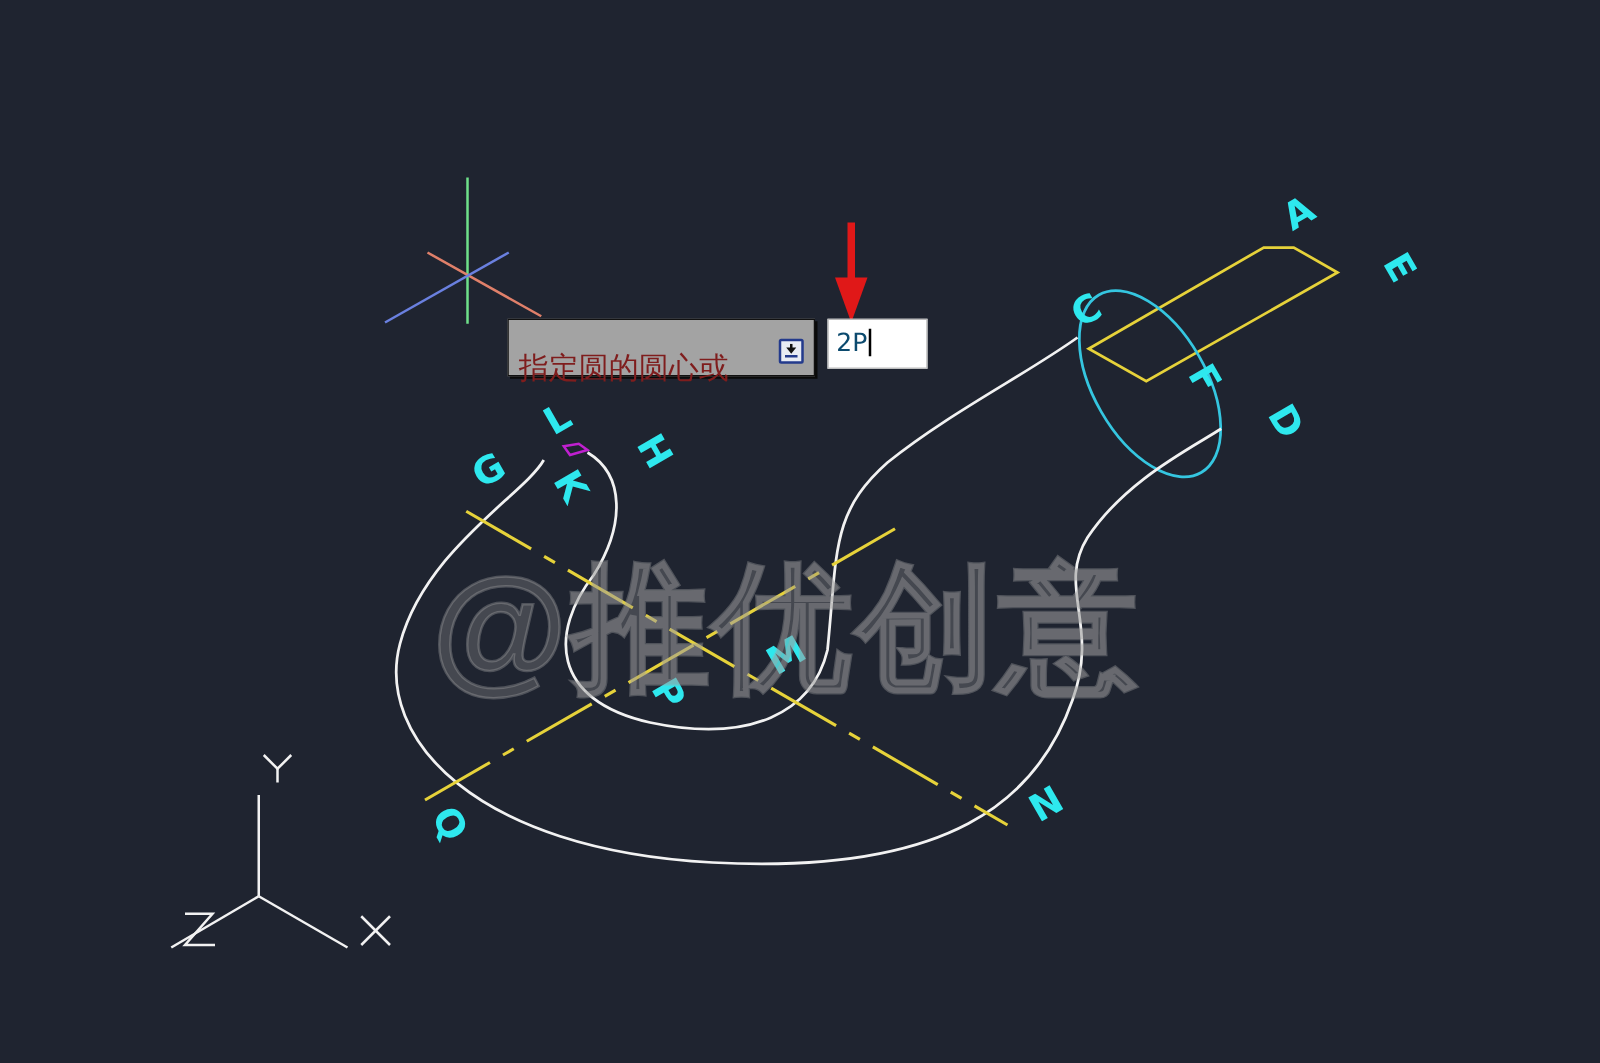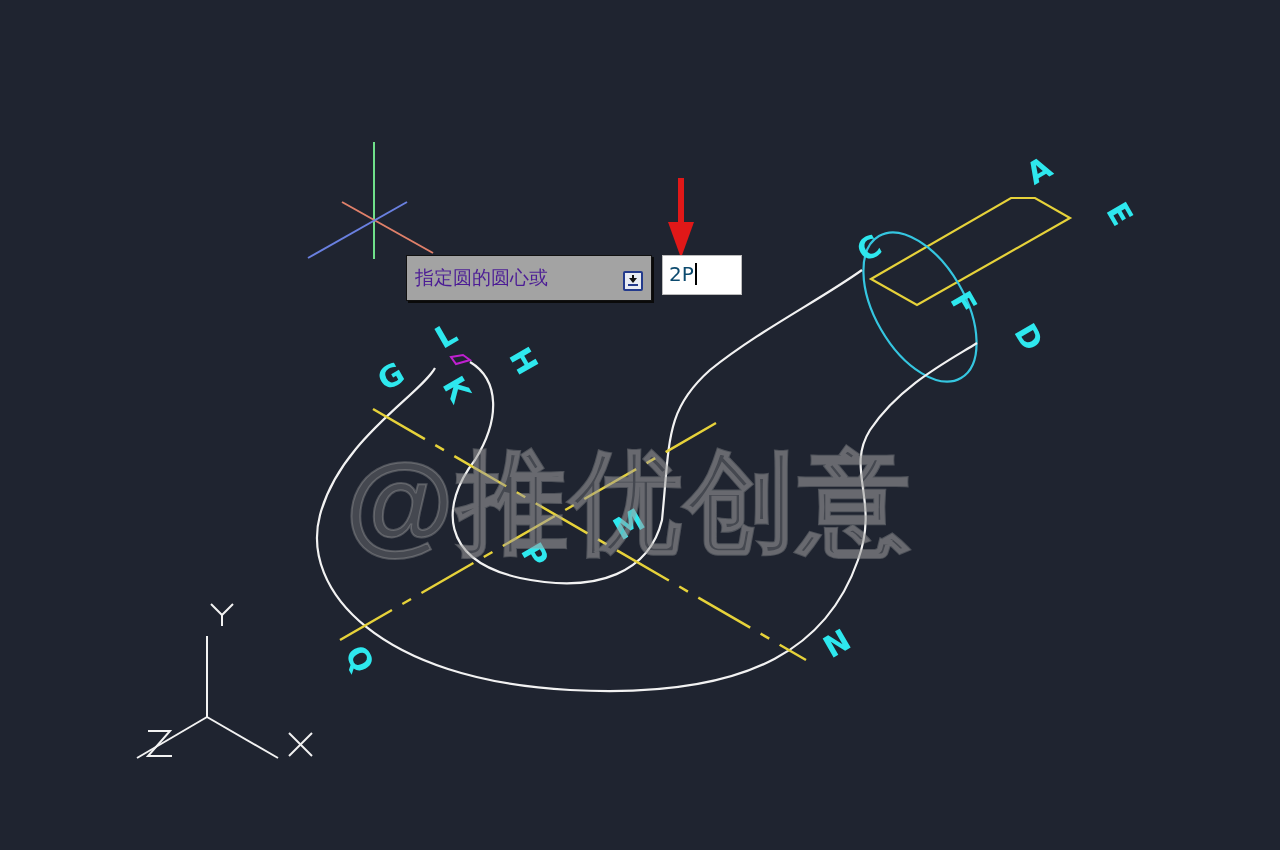--- a/index.html
+++ b/index.html
@@ -9,22 +9,22 @@
       font-family:"DejaVu Sans", sans-serif;
       position:relative;
     }
     #canvas { position:absolute; left:0; top:0; width:1280px; height:850px; }
     .cmd-prompt {
       position:absolute; left:406px; top:255px; width:246px; height:46px;
       background:#a3a3a3; border:1px solid #111; box-sizing:border-box;
       box-shadow: 2px 2px 0 #0a0a0a;
     }
     .cmd-prompt .label {
-      position:absolute; left:8px; top:9px;
-      font-size:19px; color:#4c1d95; letter-spacing:0px;
+      position:absolute; left:8px; top:22px;
+      font-size:24px; color:#7f1d1d; letter-spacing:0px;
       font-family:"DejaVu Sans", sans-serif;
     }
     .cmd-prompt .dd-btn {
       position:absolute; right:8px; top:15px; width:20px; height:20px;
       background:#e8ecf4; border:2px solid #233a8c; box-sizing:border-box;
       border-radius:2px;
       display:flex; align-items:center; justify-content:center;
     }
     .cmd-input {
       position:absolute; left:662px; top:255px; width:80px; height:40px;

